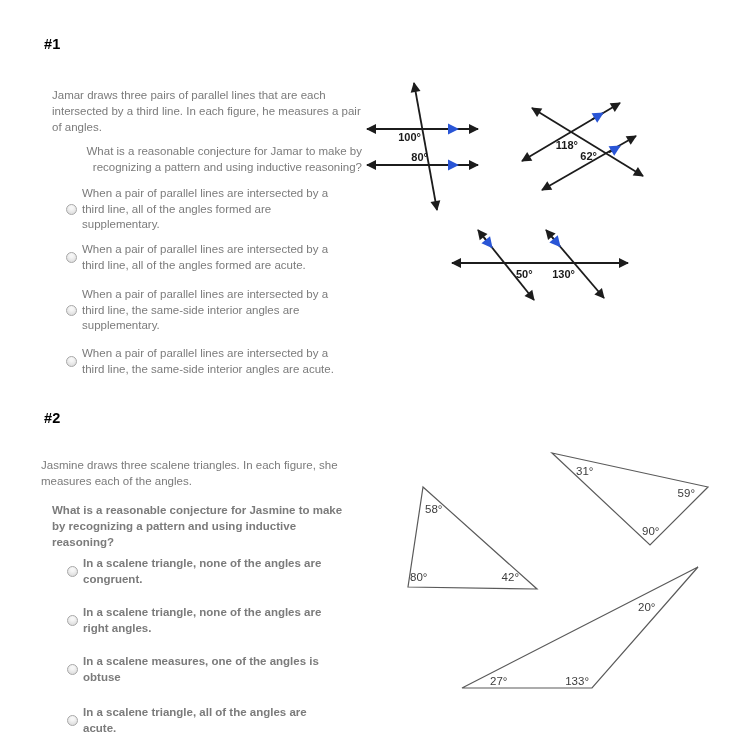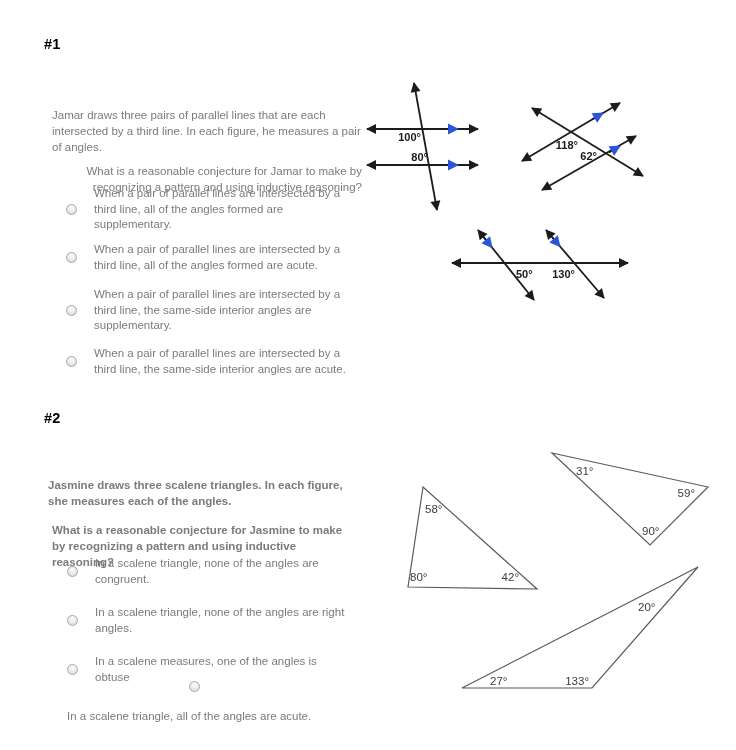--- a/index.html
+++ b/index.html
@@ -10,40 +10,40 @@
     font-family:"Liberation Sans", sans-serif;
     overflow:hidden;
   }
   .hdr {
     position:absolute;
     font-size:14.5px; font-weight:bold; color:#000000;
     letter-spacing:.2px;
   }
   .para {
     position:absolute;
-    font-size:11.5px; line-height:16px; color:#7b7b7b;margin-top:20px;
+    font-size:11.5px; line-height:16px; color:#7b7b7b;
   }
   .opt {
     position:absolute;
-    display:flex; align-items:center; gap:17px;
+    display:flex; align-items:center; gap:5px;
     cursor:pointer;
     justify-content:flex-end;
   }
   .radio {
     width:11px; height:11px;
     border:1px solid #a8a8a8;
     border-radius:50%;
     background:radial-gradient(circle at 50% 30%, #f6f6f6 20%, #dcdcdc 85%);
     flex:0 0 auto;
   }
   .opt-text {
     font-size:11.5px; line-height:15.5px; color:#7b7b7b;
   }
   .opt-text.w1 { width:262px; }
-  .opt-text.w2 { width:254px; }
+  .opt-text.w2 { width:254px;font-weight:bold; }
   svg { position:absolute; overflow:visible; }
   .blk { stroke:#1c1c1c; stroke-width:1.8; fill:none; }
   .helper { stroke:#1c1c1c; stroke-width:1.8; fill:none; }
   .tri { stroke:#5a5a5a; stroke-width:1.2; fill:none; }
   .lbl-b { font-family:"Liberation Sans", sans-serif; font-size:11px; font-weight:bold; fill:#1a1a1a; }
   .lbl-t { font-family:"Liberation Sans", sans-serif; font-size:11.5px; fill:#3c3c3c; }
 </style>
 </head>
 <body>
 
@@ -105,36 +105,36 @@
     <line class="blk" x1="546" y1="230" x2="604" y2="298" marker-start="url(#mB)" marker-end="url(#mB)"></line>
     <line class="helper" x1="484" y1="237.5" x2="492" y2="247.5" marker-end="url(#mBlue)"></line>
     <line class="helper" x1="552" y1="237" x2="560" y2="246.5" marker-end="url(#mBlue)"></line>
     <text class="lbl-b" x="516" y="278" text-anchor="start">50°</text>
     <text class="lbl-b" x="575" y="278" text-anchor="end">130°</text>
   </g>
 </svg>
 
 <div class="hdr" style="left:44px; top:410px;">#2</div>
 
-<div class="para" style="left:48px; top:457px; width:300px;font-weight:bold;">Jasmine draws three scalene triangles. In each figure, she measures each of the angles.</div>
+<div class="para" style="left:41px; top:457px; width:300px;">Jasmine draws three scalene triangles. In each figure, she measures each of the angles.</div>
 <div class="para" style="left:52px; top:502px; width:300px;font-weight:bold;">What is a reasonable conjecture for Jasmine to make by recognizing a pattern and using inductive reasoning?</div>
 
 <div class="opt" style="left:67px; top:556px;">
   <span class="radio"></span>
   <span class="opt-text w2">In a scalene triangle, none of the angles are congruent.</span>
 </div>
 <div class="opt" style="left:67px; top:605px;">
   <span class="radio"></span>
   <span class="opt-text w2">In a scalene triangle, none of the angles are right angles.</span>
 </div>
 <div class="opt" style="left:67px; top:654px;">
   <span class="radio"></span>
   <span class="opt-text w2">In a scalene measures, one of the angles is obtuse</span>
 </div>
-<div class="opt" style="left:67px; top:681px;flex-direction:column;">
+<div class="opt" style="left:67px; top:705px;">
   <span class="radio"></span>
   <span class="opt-text w2">In a scalene triangle, all of the angles are acute.</span>
 </div>
 
 <svg style="left:390px; top:440px;" width="340" height="262" viewBox="390 440 340 262">
 
   <g>
     <polygon class="tri" points="423,487 408,587 537,589"></polygon>
     <text class="lbl-t" x="425" y="513" text-anchor="start">58°</text>
     <text class="lbl-t" x="410" y="581" text-anchor="start">80°</text>

